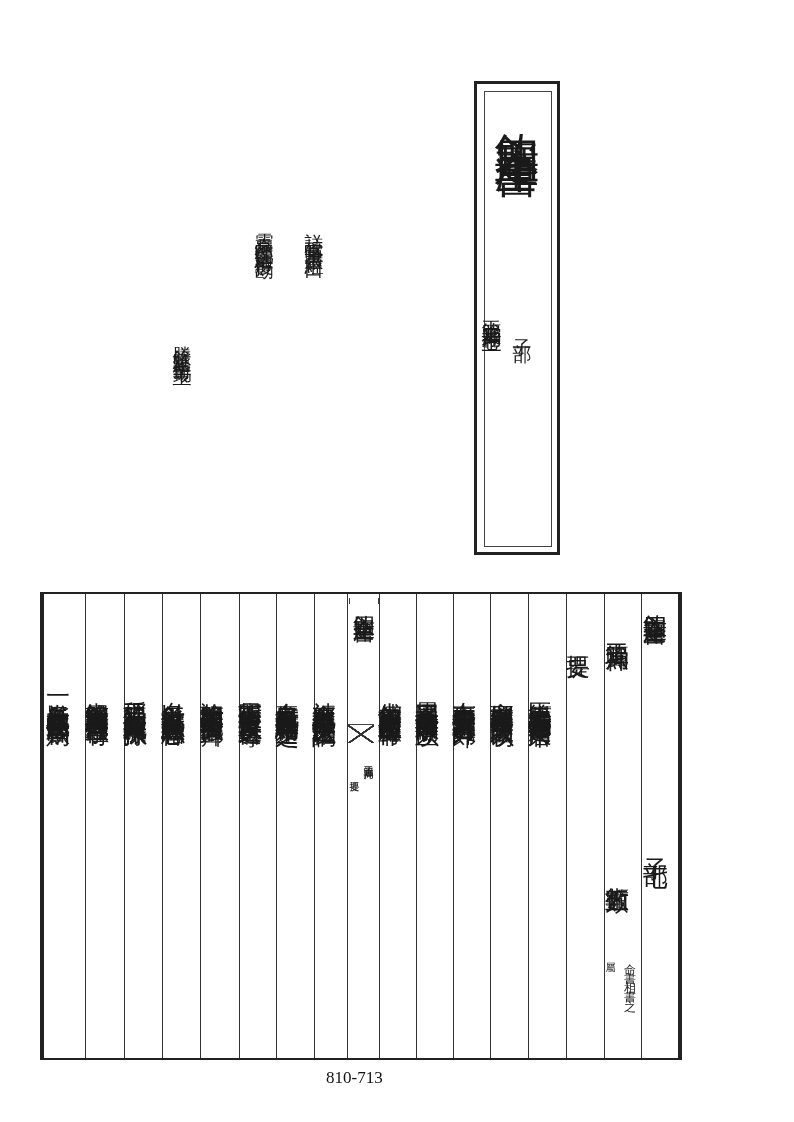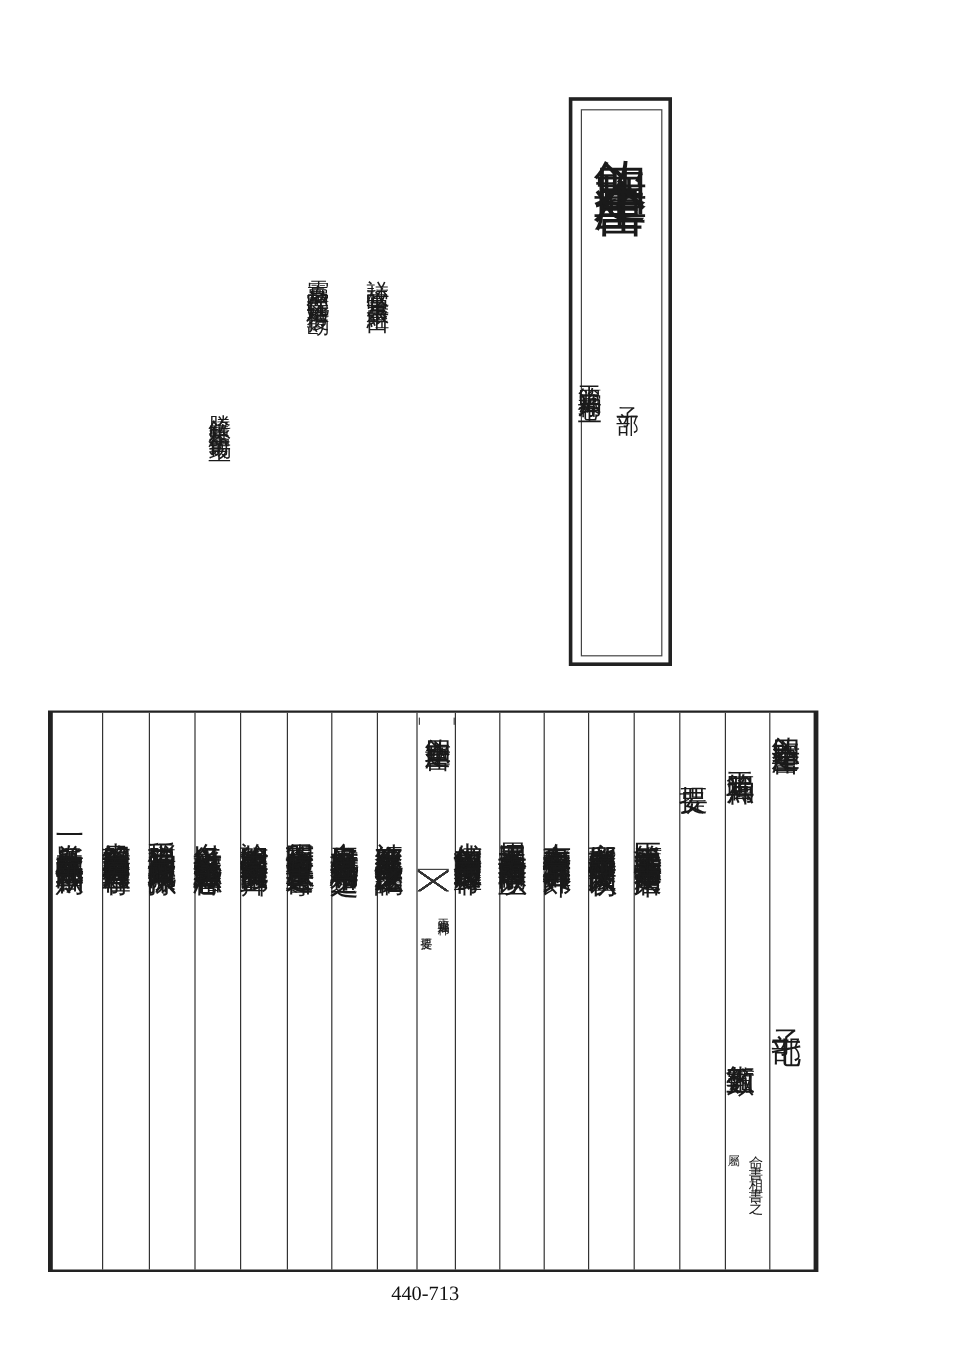--- a/index.html
+++ b/index.html
@@ -134,13 +134,13 @@
 <div class="col-text vt" style="left:84px;  top:683px;">書錄解題則稱玉管照神而無局字且僅有</div>
 <div class="col-text vt" style="left:45px;  top:683px;">一卷疑所見本非完帙吳任臣十國春秋則</div>
 
 <div class="fold">
   <div class="fold-title vt">欽定四庫全書</div>
   <div class="fold-fishtail"></div>
   <div class="fold-small vt" style="left:17px; top:160px;">玉管照神局</div>
   <div class="fold-small vt" style="left:3px; top:175px;">提要</div>
 </div>
 
-<div class="page-number">440-713</div>
+<div class="page-number">810-713</div>
 
 </body></html>

